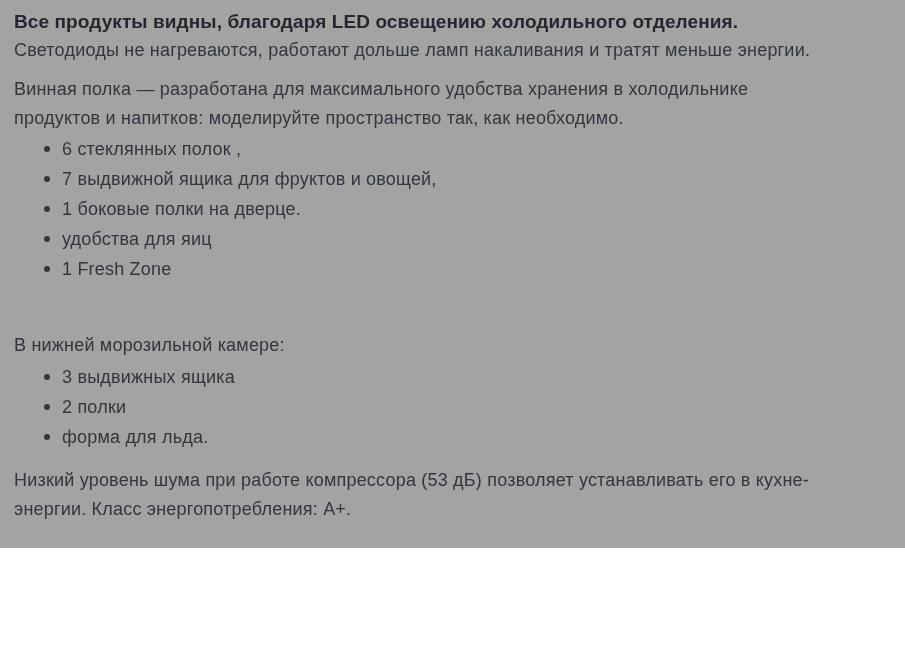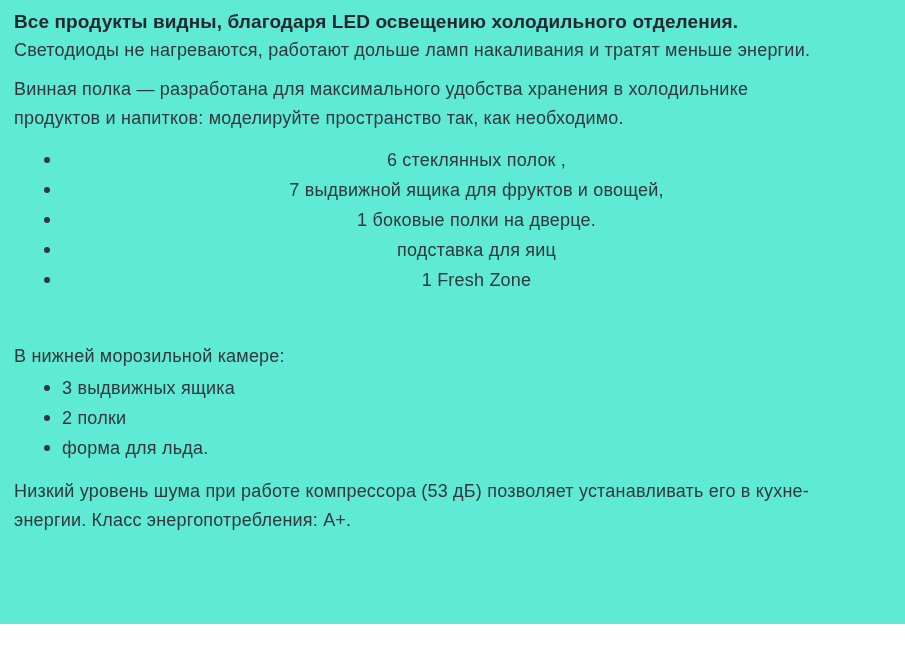--- a/index.html
+++ b/index.html
@@ -3,24 +3,24 @@
 <meta charset="utf-8">
 <style>
   html, body {
     margin: 0;
     padding: 0;
     background: #ffffff;
   }
   .page {
     box-sizing: border-box;
     width: 905px;
-    height: 624px;
+    height: 548px;
     padding: 7px 14px 13px 14px;
     overflow: hidden;
-    background: #5eead4;
+    background: #a3a3a3;
     font-family: "Liberation Sans", "DejaVu Sans", sans-serif;
     font-size: 18px;
     line-height: 29px;
     letter-spacing: 0.2px;
     color: #32363e;
   }
   .line {
     white-space: nowrap;
   }
   .heading-line {
@@ -31,21 +31,21 @@
   }
   .para-wine    { margin-top: 10px; }
   .para-freezer { margin-top: 47px; }
   .para-climate { margin-top: 36px; }
   .para-noise   { margin-top: 14px; }
   ul.bullet-list {
     list-style: none;
     margin: 0;
     padding: 0 0 0 48px;
   }
-  ul.list-fridge  { margin-top: 12px; text-align: center; }
+  ul.list-fridge  { margin-top: 1px; }
   ul.list-freezer { margin-top: 2px; }
   ul.bullet-list li {
     position: relative;
     line-height: 30px;
     white-space: nowrap;
   }
   ul.bullet-list li::before {
     content: "";
     position: absolute;
     left: -18px;
@@ -68,21 +68,21 @@
 
   <div class="para-wine">
     <div class="line">Винная полка — разработана для максимального удобства хранения в холодильнике</div>
     <div class="line">продуктов и напитков: моделируйте пространство так, как необходимо.</div>
   </div>
 
   <ul class="bullet-list list-fridge">
     <li>6 стеклянных полок ,</li>
     <li>7 выдвижной ящика для фруктов и овощей,</li>
     <li>1 боковые полки на дверце.</li>
-    <li>подставка для яиц</li>
+    <li>удобства для яиц</li>
     <li>1 Fresh Zone</li>
   </ul>
 
   <div class="para-freezer">
     <div class="line">В нижней морозильной камере:</div>
   </div>
 
   <ul class="bullet-list list-freezer">
     <li>3 выдвижных ящика</li>
     <li>2 полки</li>

